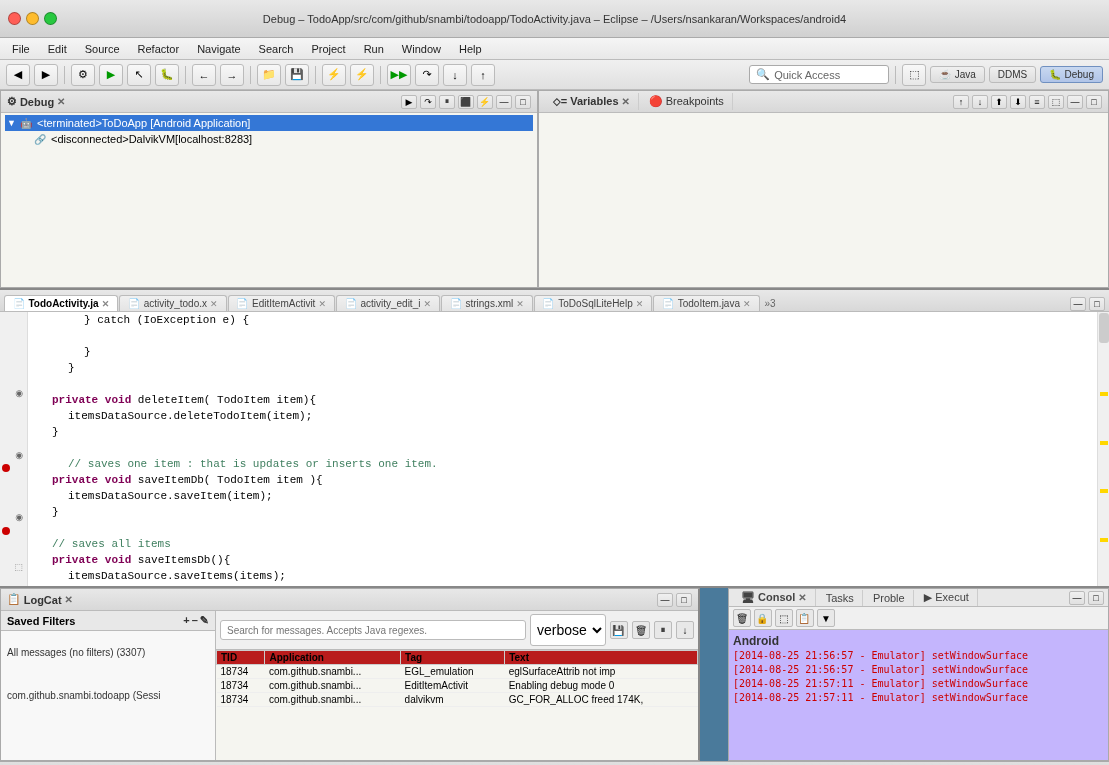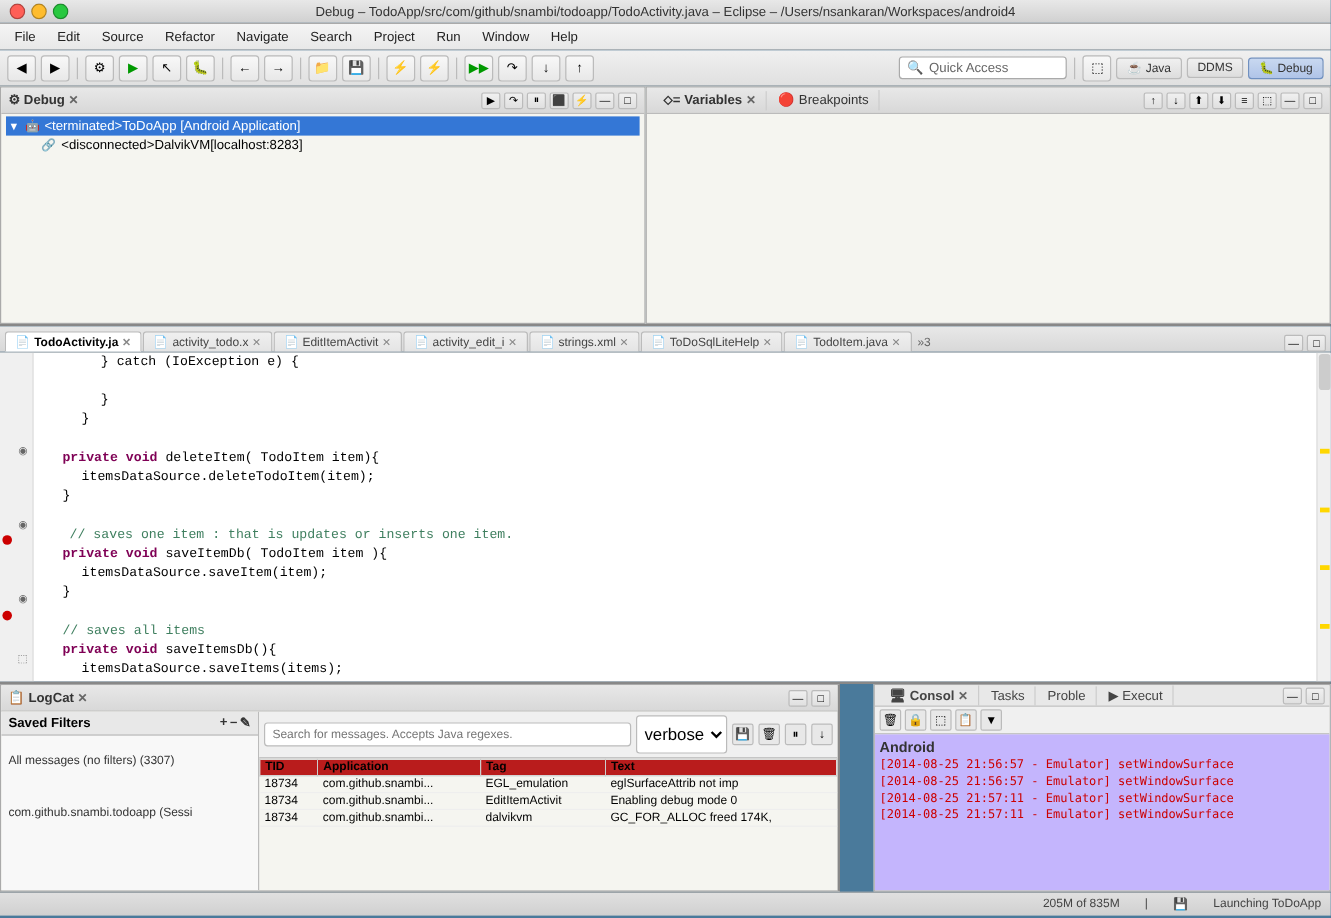--- a/index.html
+++ b/index.html
@@ -9,21 +9,21 @@
       background: #4a7a9b;
       width: 1109px;
       height: 765px;
       overflow: hidden;
       color: #000;
     }
 
     
     .title-bar {
       background: linear-gradient(to bottom, #e8e8e8, #d0d0d0);
-      height: 20px;
+      height: 38px;
       display: flex;
       align-items: center;
       padding: 0 8px;
       border-bottom: 1px solid #aaa;
       position: relative;
     }
     .title-bar-buttons {
       display: flex;
       gap: 5px;
       align-items: center;
@@ -752,21 +752,21 @@
             <span style="margin-left:16px;"><span class="kw">private</span> <span class="kw">void</span> <span class="plain">deleteItem( TodoItem item){</span></span>
           </div>
         <div class="code-line">
             <span style="margin-left:32px;" class="plain">itemsDataSource.deleteTodoItem(item);</span>
           </div>
         <div class="code-line">
             <span style="margin-left:16px;" class="plain">}</span>
           </div>
         <div class="code-line"></div>
         <div class="code-line">
-            <span style="margin-left:22px;" class="cm">// saves one item : that is updates or inserts one item.</span>
+            <span style="margin-left:32px;" class="cm">// saves one item : that is updates or inserts one item.</span>
           </div>
         <div class="code-line">
             <span style="margin-left:16px;"><span class="kw">private</span> <span class="kw">void</span> <span class="plain">saveItemDb( TodoItem item ){</span></span>
           </div>
         <div class="code-line">
             <span style="margin-left:32px;" class="plain">itemsDataSource.saveItem(item);</span>
           </div>
         <div class="code-line">
             <span style="margin-left:16px;" class="plain">}</span>
           </div>

